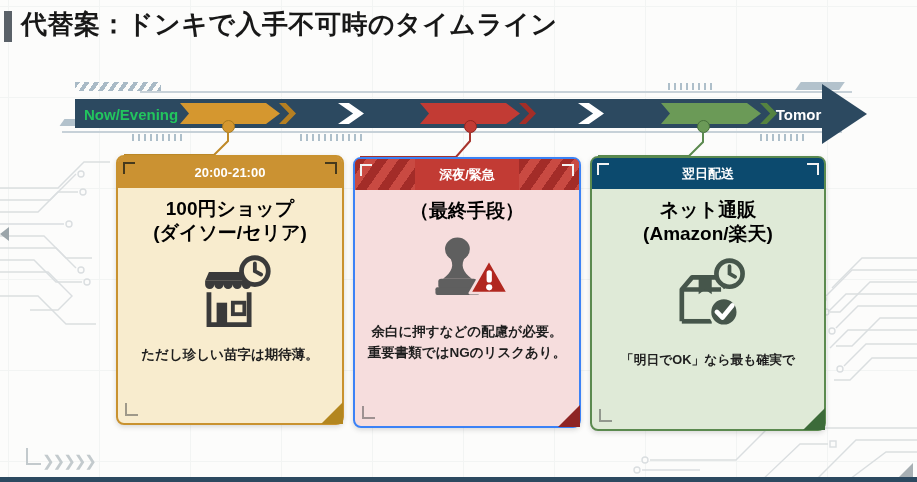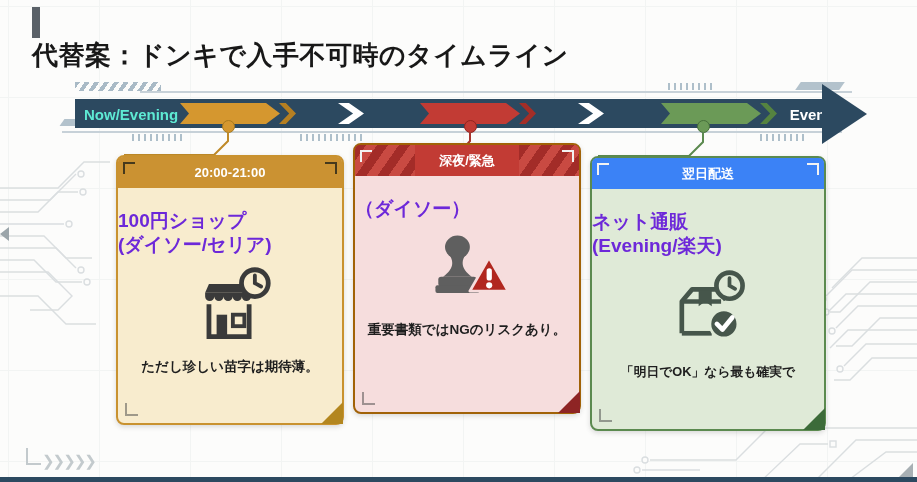--- a/index.html
+++ b/index.html
@@ -3,42 +3,42 @@
 <meta charset="utf-8">
 <style>
   html,body{margin:0;padding:0;}
   body{font-family:"Liberation Sans","DejaVu Sans",sans-serif;background:#ffffff;}
   .stage{position:relative;width:917px;height:482px;overflow:hidden;background:#fcfcfb;}
   
   .stage::before{content:"";position:absolute;inset:0;
     background-image:linear-gradient(#edefef 1px,transparent 1px),linear-gradient(90deg,#edefef 1px,transparent 1px);
     background-size:91px 91px;background-position:8px 6px;opacity:.6;pointer-events:none;}
   
-  .title-row{position:absolute;left:32px;top:7px;display:flex;align-items:flex-start;z-index:6;flex-direction:column;}
+  .title-row{position:absolute;left:4px;top:7px;display:flex;align-items:flex-end;z-index:6;}
   .title-bar{width:8px;height:31px;background:#5a6168;margin-right:9px;}
   h1.page-title{margin:0;font-size:26px;font-weight:800;color:#181818;letter-spacing:.5px;}
   
   svg.decor{position:absolute;inset:0;width:917px;height:482px;z-index:1;pointer-events:none;}
   svg.connectors{position:absolute;inset:0;width:917px;height:482px;z-index:3;pointer-events:none;}
   
   .timeline{position:absolute;inset:0;z-index:4;pointer-events:none;}
   .tl-line{position:absolute;height:2px;background:#c7d1d8;}
   .tl-line.top{left:140px;top:91px;width:712px;}
   .tl-line.bottom{left:62px;top:131px;width:780px;}
   .hatch{position:absolute;left:75px;top:82px;width:86px;height:9px;
     background:repeating-linear-gradient(125deg,#a9bac6 0 4px,transparent 4px 8px);}
   .slab{position:absolute;left:62px;top:119px;width:74px;height:7px;background:#b3c2cc;transform:skewX(-35deg);}
   .ticks{position:absolute;height:7px;background:repeating-linear-gradient(90deg,#aebfca 0 2px,transparent 2px 6px);}
   .ticks.t1{left:132px;top:134px;width:54px;}
   .ticks.t2{left:300px;top:134px;width:62px;}
   .ticks.t3{left:668px;top:83px;width:46px;}
   .ticks.t4{left:760px;top:134px;width:46px;}
   .slab2{position:absolute;left:798px;top:82px;width:44px;height:8px;background:#b3c2cc;transform:skewX(-35deg);}
   .tl-bar{position:absolute;left:75px;top:99px;width:748px;height:29px;background:#2c4960;}
-  .tl-start{position:absolute;left:9px;top:50%;transform:translateY(-50%);color:#5eead4;font-weight:700;font-size:15px;}
+  .tl-start{position:absolute;left:9px;top:50%;transform:translateY(-50%);color:#22c55e;font-weight:700;font-size:15px;}
   .tl-end{position:absolute;right:-25px;top:50%;transform:translateY(-50%);color:#fff;font-weight:700;font-size:15px;}
   .seg{position:absolute;top:4px;width:100px;height:21px;
     clip-path:polygon(0% 0%,86% 0%,100% 50%,86% 100%,0% 100%,9% 50%);}
   .seg.s1{left:105px;background:#d5972f;}
   .seg.s2{left:345px;background:#c23b34;}
   .seg.s3{left:586px;background:#6b9a57;}
   .segchev{position:absolute;top:4px;width:17px;height:21px;
     clip-path:polygon(0 0,40% 0,100% 50%,40% 100%,0 100%,60% 50%);}
   .segchev.sc1{left:204px;background:#b57f22;}
   .segchev.sc2{left:444px;background:#a42e27;}
@@ -49,37 +49,37 @@
   .chev.c2{left:503px;}
   .tl-head{position:absolute;left:822px;top:84px;width:0;height:0;
     border-top:30px solid transparent;border-bottom:30px solid transparent;border-left:45px solid #2c4960;}
   .dot{position:absolute;width:11px;height:11px;border-radius:50%;z-index:5;}
   .dot.d1{left:222px;top:120px;background:#d5972f;border:1px solid #a87a1e;}
   .dot.d2{left:464px;top:120px;background:#c23b34;border:1px solid #91241f;}
   .dot.d3{left:697px;top:120px;background:#6b9a57;border:1px solid #46703a;}
   
   .card{position:absolute;border-radius:8px;z-index:5;box-shadow:0 2px 5px rgba(60,60,60,.18);}
   .card.c1{left:116px;top:155px;width:224px;height:266px;background:#f8ecce;border:2px solid #c9922f;}
-  .card.c2{left:353px;top:143px;width:224px;height:267px;background:#f6dddd;border:2px solid #a16207;}
+  .card.c2{left:353px;top:157px;width:224px;height:267px;background:#f6dddd;border:2px solid #3b82f6;}
   .card.c3{left:590px;top:156px;width:232px;height:271px;background:#dfead7;border:2px solid #5b8a4f;}
   .card-header{position:relative;height:31px;display:flex;align-items:center;justify-content:center;
     border-radius:5px 5px 0 0;overflow:hidden;}
   .c1 .card-header{background:#cb9232;}
   .c2 .card-header{background:#c23b34;}
-  .c3 .card-header{background:#3b82f6;}
+  .c3 .card-header{background:#0c4a6e;}
   .c2 .card-header::before,.c2 .card-header::after{content:"";position:absolute;top:0;bottom:0;width:60px;
     background:repeating-linear-gradient(125deg,#a32c28 0 9px,#c94a42 9px 18px);}
   .c2 .card-header::before{left:0;} .c2 .card-header::after{right:0;}
   .card-header-label{position:relative;color:#fff;font-weight:700;font-size:13px;z-index:1;}
   .cb{position:absolute;width:10px;height:10px;z-index:2;}
   .cb.tl{left:5px;top:5px;border-left:2px solid;border-top:2px solid;}
   .cb.tr{right:5px;top:5px;border-right:2px solid;border-top:2px solid;}
   .c1 .cb{color:#45391c;border-color:#45391c;}
   .c2 .cb,.c3 .cb{color:#f2f2f2;border-color:#f2f2f2;}
-  .card-title{margin-top:21px;font-weight:800;font-size:19px;line-height:1.28;color:#6d28d9;}
+  .card-title{margin-top:9px;text-align:center;font-weight:800;font-size:19px;line-height:1.28;color:#000000;}
   .card-icon{height:94px;display:flex;align-items:center;justify-content:center;margin-top:3px;}
   .card-desc{text-align:center;font-weight:700;font-size:13.5px;line-height:1.5;color:#1e1e1e;margin-top:2px;}
   .c3 .card-desc{font-size:12.8px;line-height:1.42;margin-top:7px;}
   .fold{position:absolute;right:-1px;bottom:-1px;width:0;height:0;border-style:solid;}
   .c1 .fold{border-width:0 0 22px 22px;border-color:transparent transparent #b3861f transparent;}
   .c2 .fold{border-width:0 0 22px 22px;border-color:transparent transparent #8e2424 transparent;}
   .c3 .fold{border-width:0 0 22px 22px;border-color:transparent transparent #3c6b39 transparent;}
   .lmark{position:absolute;left:7px;bottom:7px;width:11px;height:11px;border-left:2px solid rgba(70,70,70,.5);border-bottom:2px solid rgba(70,70,70,.5);}
   
   .bl-chevrons{position:absolute;left:42px;top:452px;color:#c3cacd;font-weight:800;font-size:15px;letter-spacing:-2px;z-index:2;}
@@ -157,21 +157,21 @@
     <div class="tl-bar">
       <span class="tl-start">Now/Evening</span>
       <div class="seg s1"></div>
       <div class="segchev sc1"></div>
       <div class="chev c1"></div>
       <div class="seg s2"></div>
       <div class="segchev sc2"></div>
       <div class="chev c2"></div>
       <div class="seg s3"></div>
       <div class="segchev sc3"></div>
-      <span class="tl-end">Evening</span>
+      <span class="tl-end">Tomorrow</span>
     </div>
     <div class="tl-head"></div>
     <span class="dot d1"></span>
     <span class="dot d2"></span>
     <span class="dot d3"></span>
   </div>
 
   <div class="card c1">
     <div class="card-header">
       <span class="cb tl"></span>
@@ -200,49 +200,50 @@
     <span class="lmark"></span>
   </div>
 
   <div class="card c2">
     <div class="card-header">
       <span class="cb tl"></span>
       <span class="cb tr"></span>
       <span class="card-header-label">深夜/緊急</span>
     </div>
     <div class="card-title">
-      <div>（ダイソー）</div>
+      <div>（最終手段）</div>
     </div>
     <div class="card-icon">
       <svg width="104" height="88" viewBox="0 0 104 92">
         <ellipse cx="42" cy="21" rx="13" ry="12" fill="#5f5f5f"></ellipse>
         <path d="M33,28 c7,10 3,17 -6,24 h30 c-9,-7 -13,-14 -6,-24 z" fill="#5f5f5f"></path>
         <rect x="22" y="52" width="40" height="10" rx="3" fill="#5f5f5f"></rect>
         <rect x="19" y="61" width="46" height="8" rx="2" fill="#5f5f5f"></rect>
         <path d="M75,32 L95,67 H55 Z" fill="#b1271f" stroke="#f6dddd" stroke-width="3" stroke-linejoin="round"></path>
         <rect x="72.5" y="43" width="5.5" height="13" rx="2.7" fill="#ffffff"></rect>
         <circle cx="75.2" cy="61" r="3.2" fill="#ffffff"></circle>
       </svg>
     </div>
     <div class="card-desc">
+      <div>余白に押すなどの配慮が必要。</div>
       <div>重要書類ではNGのリスクあり。</div>
     </div>
     <span class="fold"></span>
     <span class="lmark"></span>
   </div>
 
   <div class="card c3">
     <div class="card-header">
       <span class="cb tl"></span>
       <span class="cb tr"></span>
       <span class="card-header-label">翌日配送</span>
     </div>
     <div class="card-title">
       <div>ネット通販</div>
-      <div>(Evening/楽天)</div>
+      <div>(Amazon/楽天)</div>
     </div>
     <div class="card-icon">
       <svg width="104" height="86" viewBox="0 0 104 92">
         <path d="M24,72 V38 L35,25 H62 L71,36" fill="none" stroke="#46564b" stroke-width="5" stroke-linejoin="round"></path>
         <path d="M24,72 H56" fill="none" stroke="#46564b" stroke-width="5"></path>
         <path d="M24,38 H66" fill="none" stroke="#46564b" stroke-width="5"></path>
         <path d="M42,26 h14 v17 l-7,-5 -7,5 z" fill="#46564b"></path>
         <circle cx="75" cy="21" r="14" fill="#dfead7" stroke="#46564b" stroke-width="5"></circle>
         <path d="M75,13 V21 L81,24.5" fill="none" stroke="#46564b" stroke-width="4" stroke-linecap="round"></path>
         <circle cx="69" cy="62" r="15" fill="#46564b" stroke="#dfead7" stroke-width="3"></circle>

